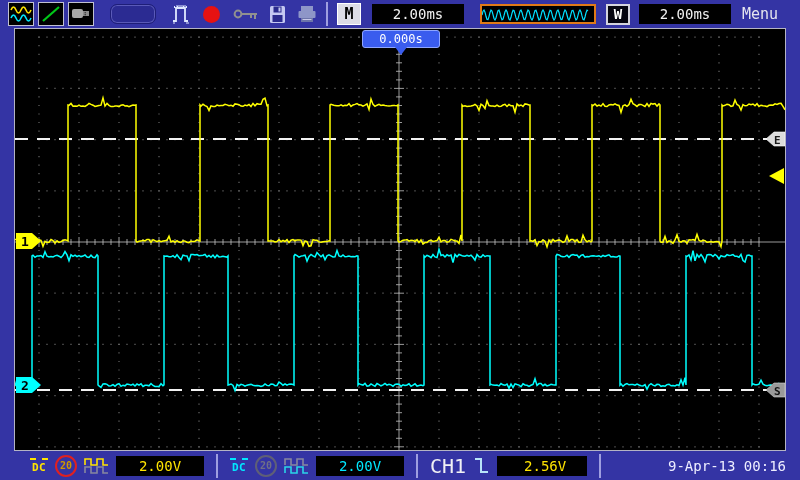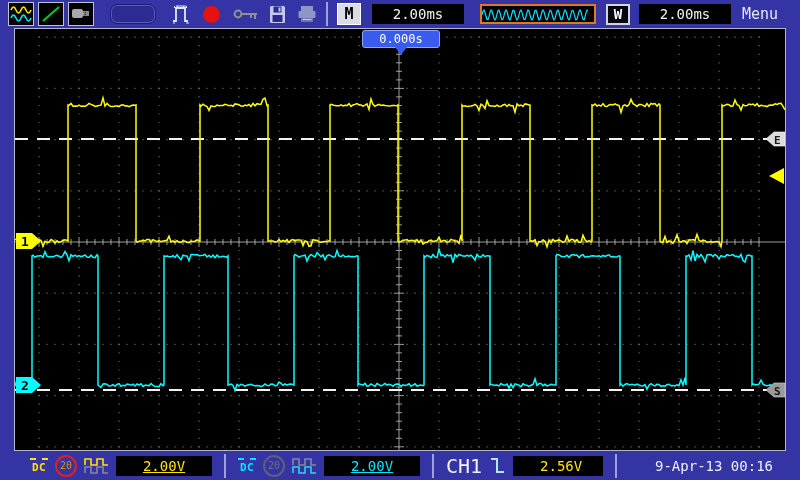--- a/index.html
+++ b/index.html
@@ -22,29 +22,29 @@
   .pill{height:20px;background:#000;border-radius:0;display:flex;align-items:center;justify-content:center;font-size:14px;color:#f2f2f2;flex:0 0 auto;}
   .pill-tb{width:92px;margin-left:7px;}
   .thumb{width:112px;height:16px;border:2px solid #e07a18;background:#000;margin-left:12px;flex:0 0 auto;}
   .menu{margin-left:auto;margin-right:22px;color:#e4e4ee;font-size:15px;}
   
   .screen{position:absolute;left:14px;top:28px;width:770px;height:421px;background:#000;border:1px solid #b4b4c4;}
   .screen svg{position:absolute;left:0;top:0;}
   .trigtag{position:absolute;left:347px;top:1px;width:76px;height:16px;background:#3a5cee;border:1px solid #8fa6ff;border-radius:3px;color:#fff;font-size:12px;display:flex;align-items:center;justify-content:center;z-index:3;}
   .trigtag:after{content:"";position:absolute;left:50%;margin-left:-6px;top:16px;border:6px solid transparent;border-top:8px solid #3a5cee;border-bottom:none;}
   
-  .bbar{position:absolute;left:0;right:13px;top:451px;height:29px;display:flex;align-items:center;padding-left:30px;gap:7px;}
+  .bbar{position:absolute;left:0;right:0;top:451px;height:29px;display:flex;align-items:center;padding-left:30px;gap:7px;}
   .grp{display:flex;align-items:center;gap:7px;}
   .cpl{display:flex;flex-direction:column;align-items:center;line-height:1;flex:0 0 auto;}
   .cpl i{display:block;width:18px;height:0;border-top:2px dashed currentColor;margin-bottom:2px;}
   .cpl b{font-size:11px;letter-spacing:.5px;}
   .ch1c{color:#ffe400;} .ch2c{color:#00e8ff;}
-  .bw{width:18px;height:18px;border-radius:50%;border:2px solid #e02020;color:#d09800;display:flex;align-items:center;justify-content:center;font-size:10px;font-weight:normal;flex:0 0 auto;}
+  .bw{width:18px;height:18px;border-radius:50%;border:2px solid #e02020;color:#d09800;display:flex;align-items:center;justify-content:center;font-size:10px;font-weight:bold;flex:0 0 auto;}
   .bw.dim{border-color:#5f5f77;color:#6f6f87;}
-  .pill-ch{width:96px;text-decoration:underline;}
+  .pill-ch{width:88px;}
   .pill-ch.y{color:#ffe400;} .pill-ch.c{color:#00e8ff;}
   .pill-trg{width:84px;color:#ffe400;padding-left:6px;}
   .pill-frq{width:126px;color:#ffe400;}
   .trgsrc{color:#f0f0f4;font-size:20px;}
   .date{margin-left:auto;margin-right:14px;color:#eef;font-size:14px;white-space:nowrap;}
 </style>
 </head>
 <body>
 
 <div class="tbar">

